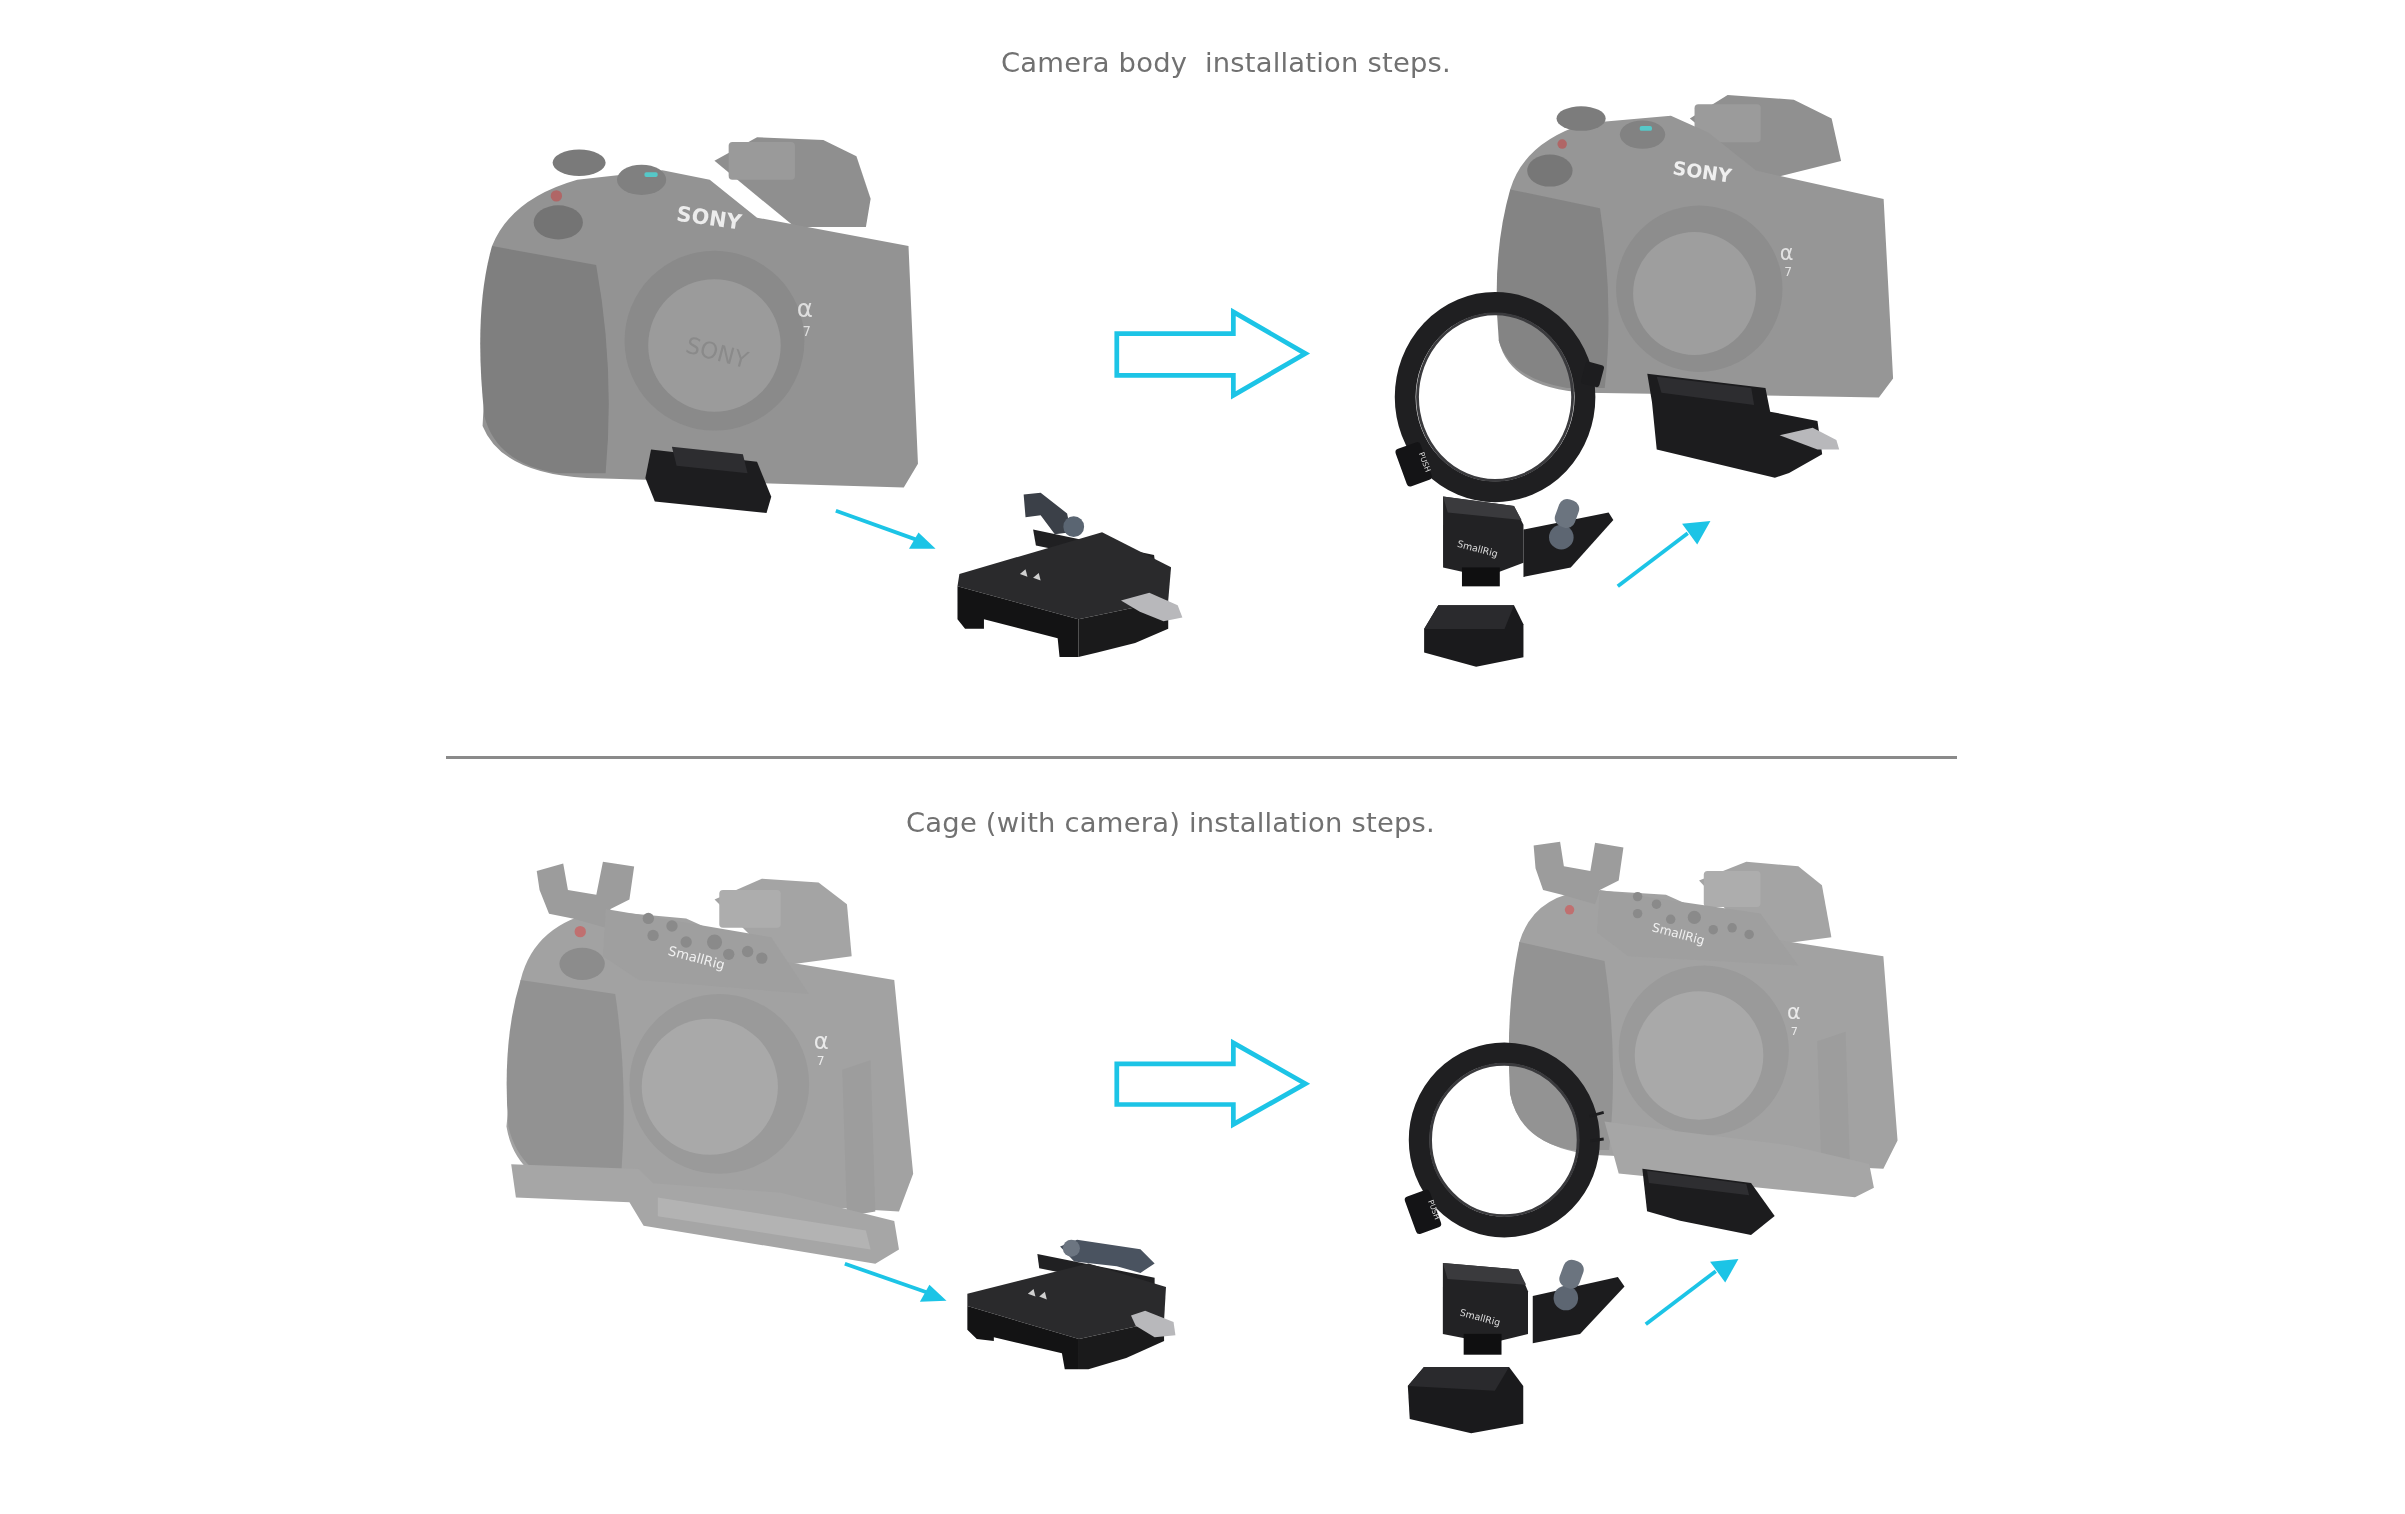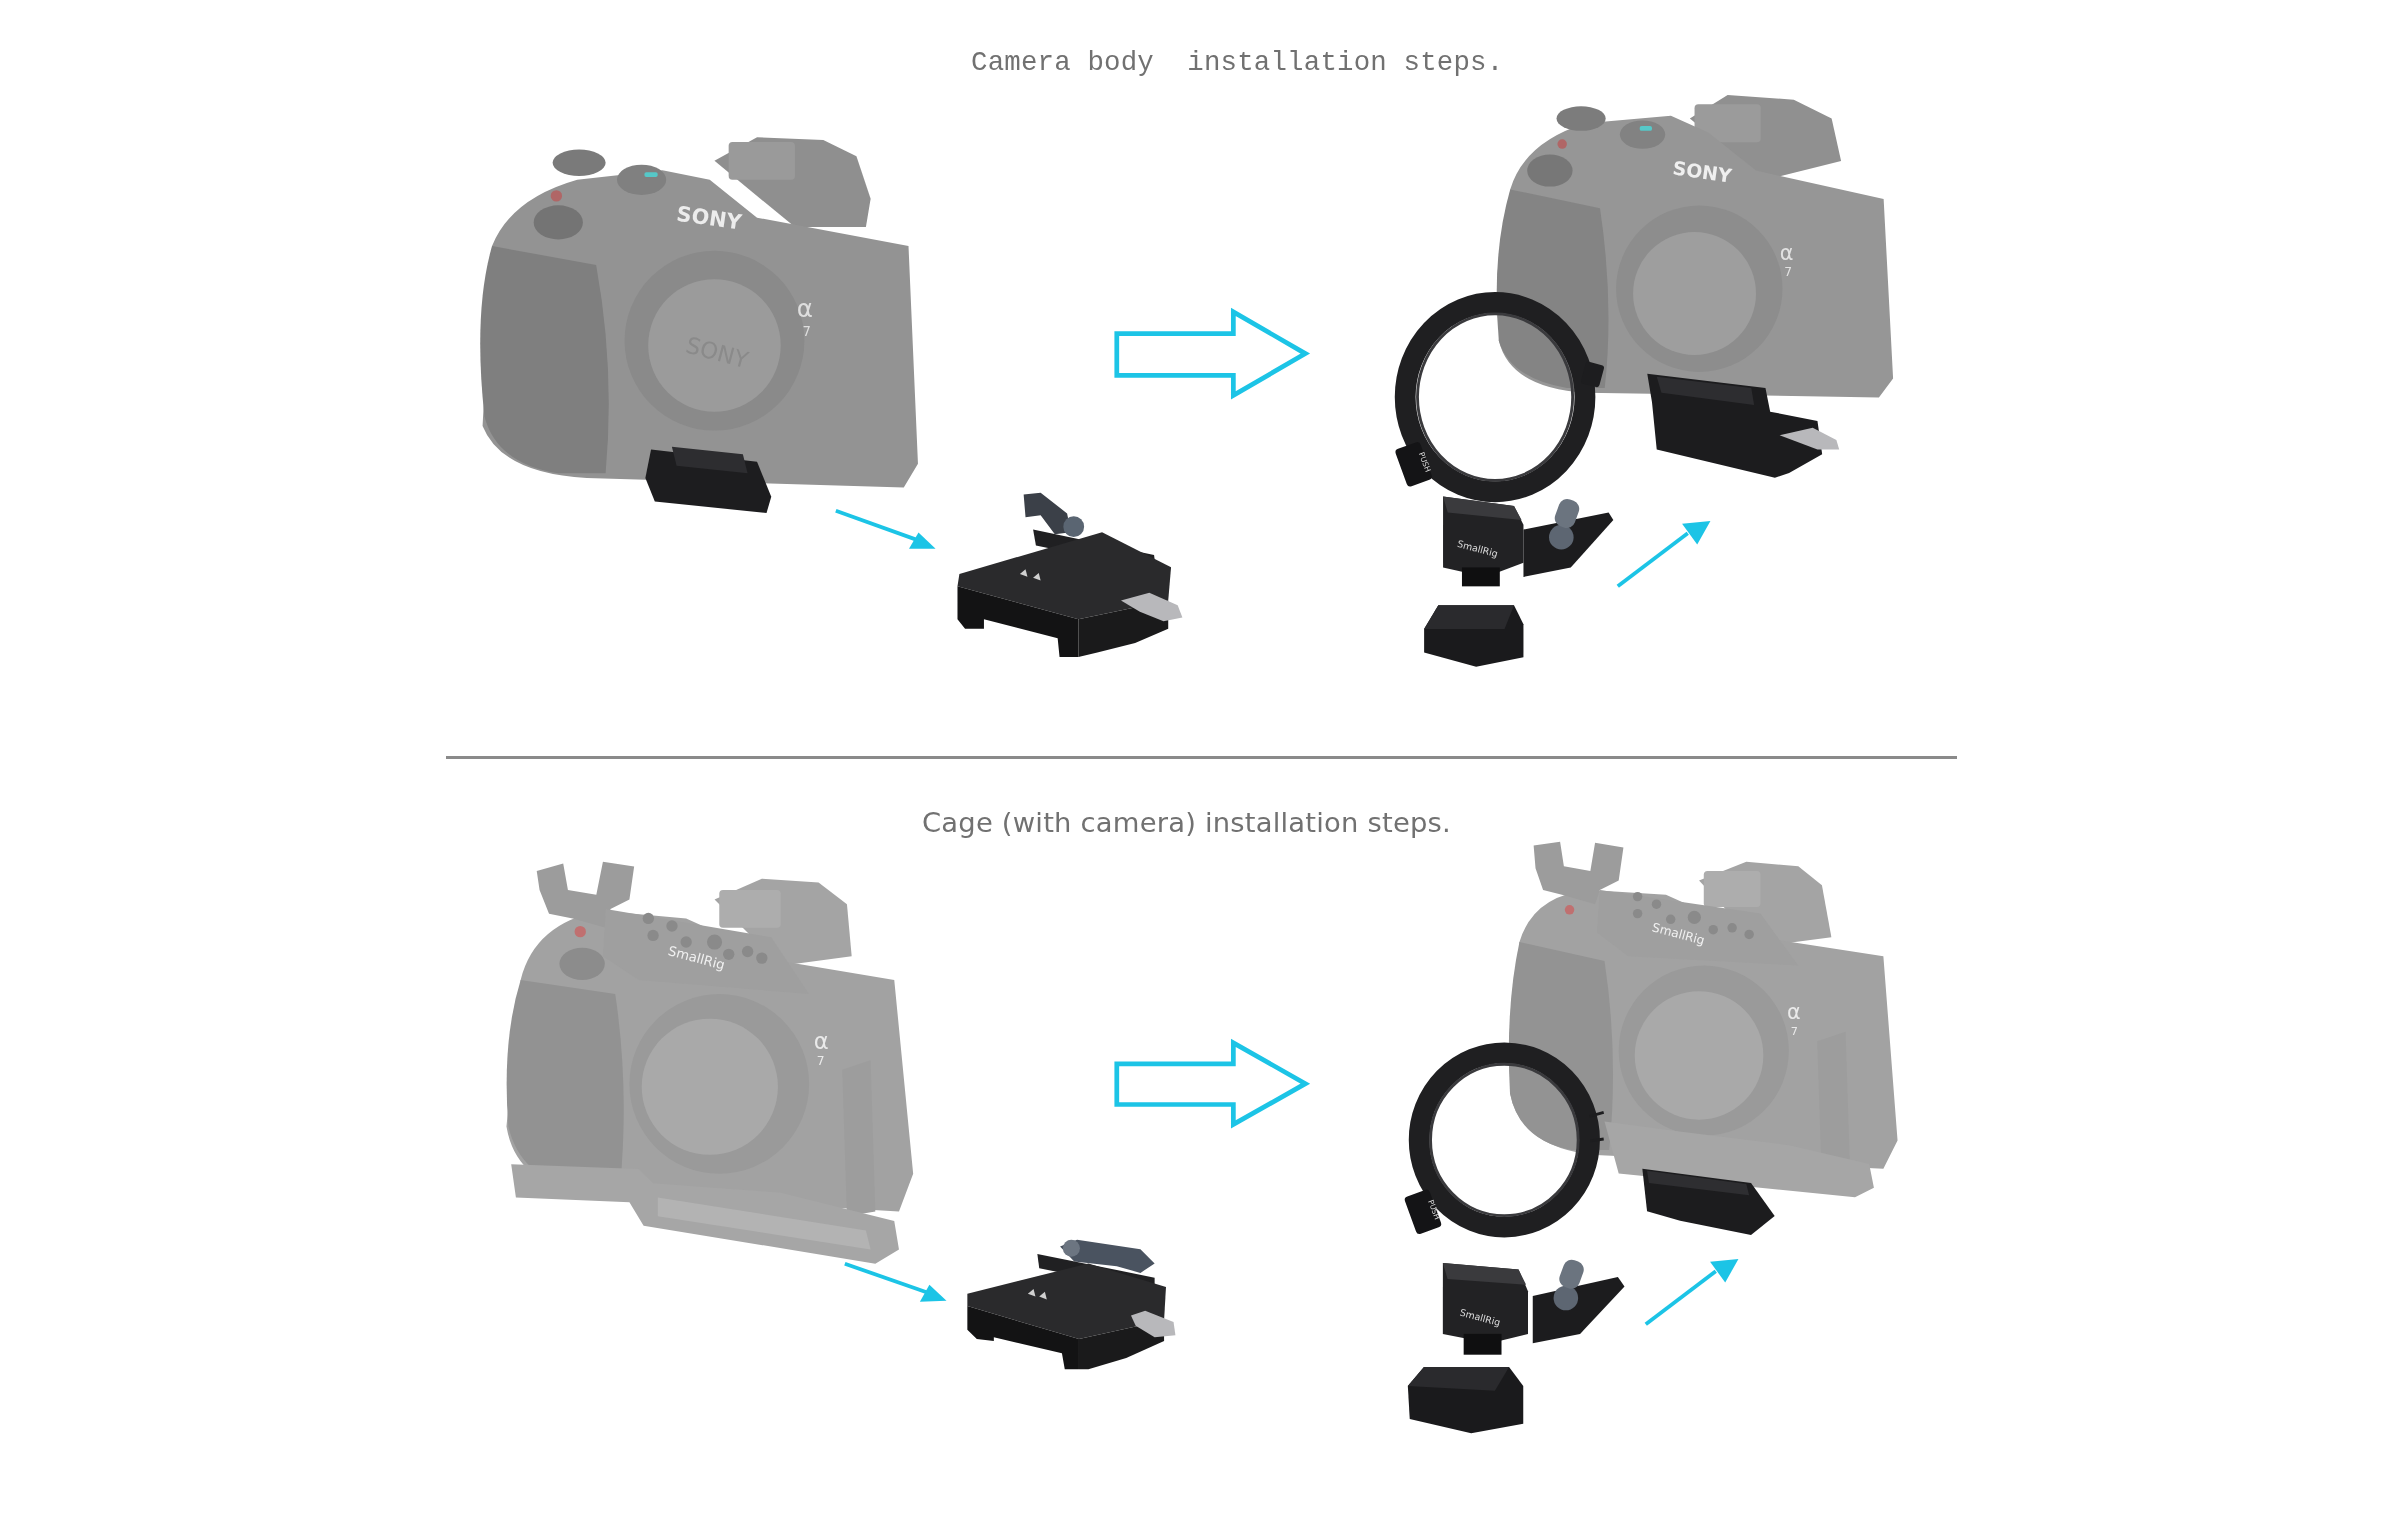--- a/index.html
+++ b/index.html
@@ -5,21 +5,21 @@
   html, body { margin:0; padding:0; background:#ffffff; }
   body { width:2406px; height:1514px; position:relative; overflow:hidden; font-family:"DejaVu Sans", sans-serif; }
   .section-title { position:absolute; color:#717171; font-size:27.4px; letter-spacing:0.2px; white-space:pre; font-family:"DejaVu Sans", sans-serif; }
   .divider { position:absolute; left:446px; top:756px; width:1511px; height:2.8px; background:#8a8a8a; }
   svg { position:absolute; overflow:visible; }
   .lbl { font-family:"DejaVu Sans", sans-serif; }
 </style>
 </head>
 <body>
 
-<div class="section-title" style="left:971px; top:47px;font-family:Liberation Mono, monospace;">Camera body  installation steps.</div>
+<div class="section-title" style="left:1001px; top:47px;">Camera body  installation steps.</div>
 
 <svg style="left:473px; top:123px;" width="464" height="407" viewBox="0 0 490 430">
 
   <path d="M255 40 L300 15 L370 18 L405 35 L420 80 L415 110 L340 110 Z" fill="#8f8f8f"></path>
   <rect x="270" y="20" width="70" height="40" rx="4" fill="#9a9a9a"></rect>
 
   <path d="M20 130 Q40 80 110 60 L200 50 L250 60 L300 100 L460 130 L470 360 L455 385 L120 375 Q30 370 10 320 Z" fill="#939393"></path>
 
   <path d="M20 130 Q0 200 12 310 Q25 360 90 370 L140 370 Q150 260 130 150 Z" fill="#7f7f7f"></path>
 
@@ -114,21 +114,21 @@
   <rect x="175" y="218" width="22" height="30" rx="9" fill="#6b747f" transform="rotate(20 186 233)"></rect>
 </svg>
 
 <svg style="left:1614px; top:516px;" width="104" height="76" viewBox="0 0 110 80">
   <line x1="4" y1="74" x2="78" y2="18" stroke="#1cc4e6" stroke-width="4"></line>
   <polygon points="102,5 72,8 88,30" fill="#1cc4e6"></polygon>
 </svg>
 
 <div class="divider"></div>
 
-<div class="section-title" style="left:906px; top:807px;margin-left:16px;">Cage (with camera) installation steps.</div>
+<div class="section-title" style="left:906px; top:807px;">Cage (with camera) installation steps.</div>
 
 <svg style="left:497px; top:852px;" width="454" height="426" viewBox="0 0 480 450">
 
   <path d="M230 50 L280 28 L340 32 L370 55 L375 110 L300 120 Z" fill="#a4a4a4"></path>
   <rect x="235" y="40" width="65" height="40" rx="4" fill="#adadad"></rect>
 
   <path d="M25 135 Q40 75 110 62 L200 70 L300 115 L420 135 L440 340 L425 380 L90 360 Q20 350 10 290 Z" fill="#a2a2a2"></path>
   <path d="M25 135 Q5 200 12 290 Q25 345 85 355 L130 355 Q140 250 125 150 Z" fill="#929292"></path>
 
   <path d="M42 20 L70 12 L75 40 L105 45 L112 10 L145 15 L140 50 L120 60 L115 80 L80 70 L55 65 L45 40 Z" fill="#9c9c9c"></path>

